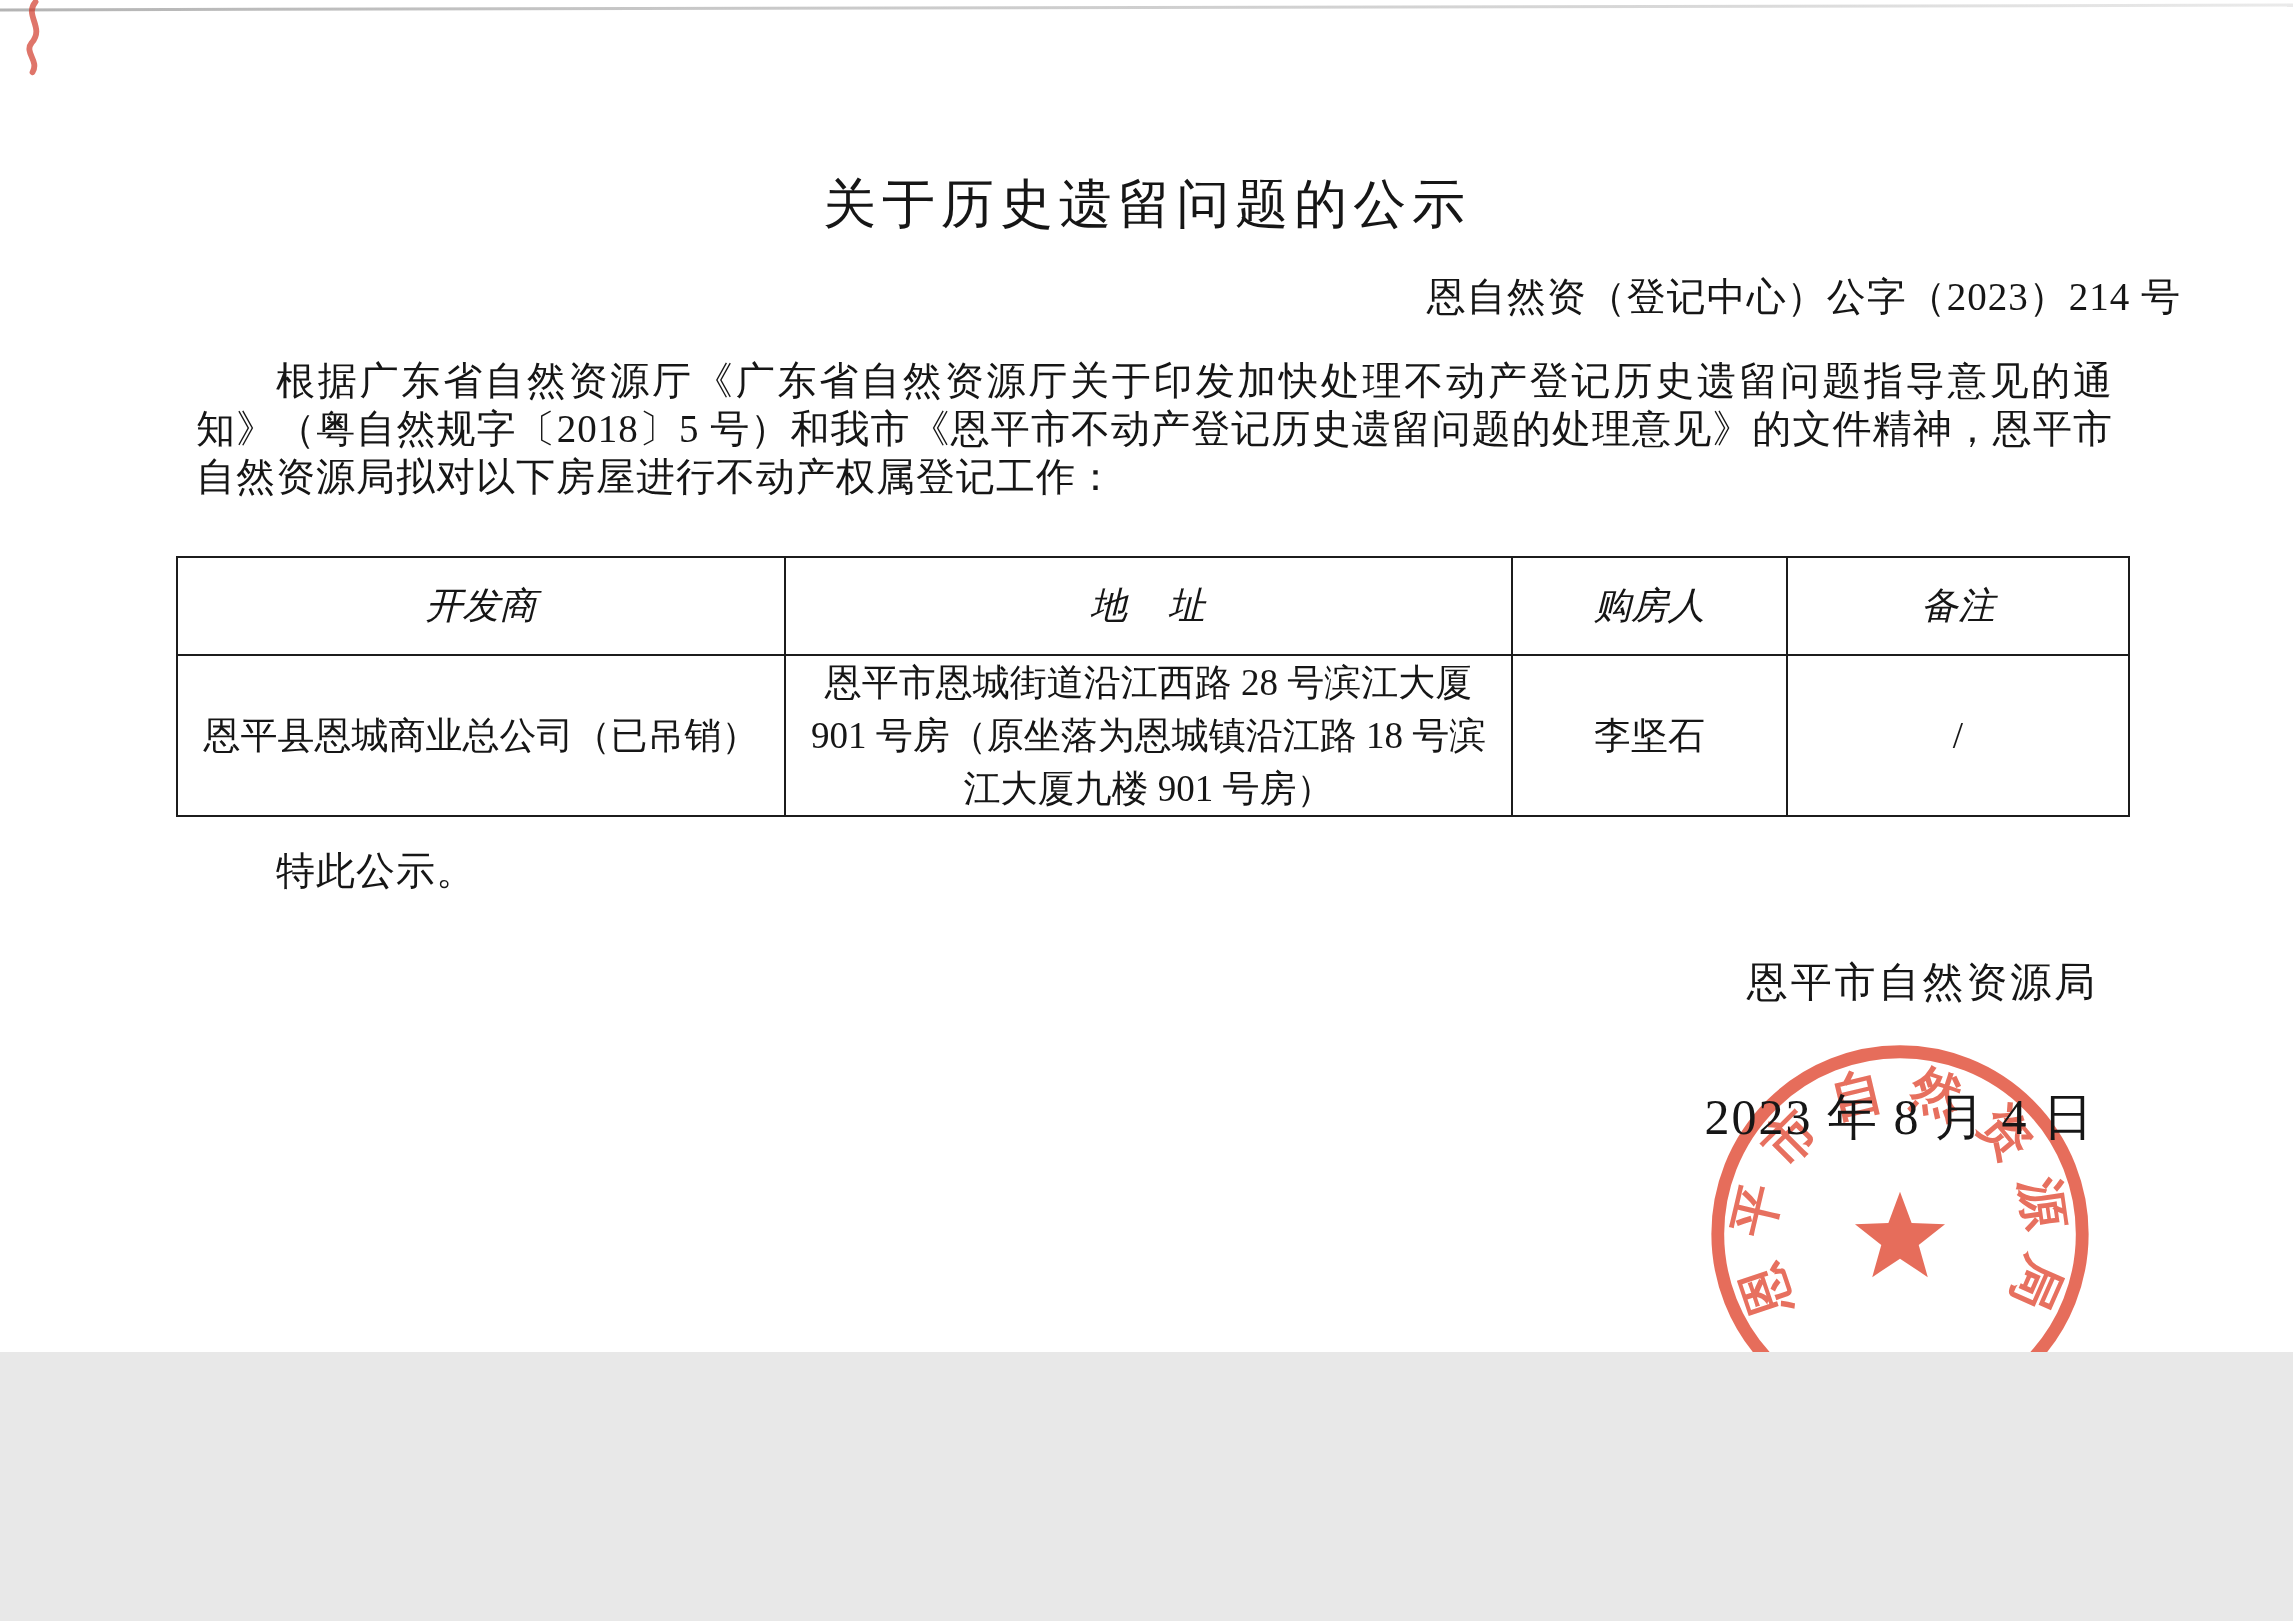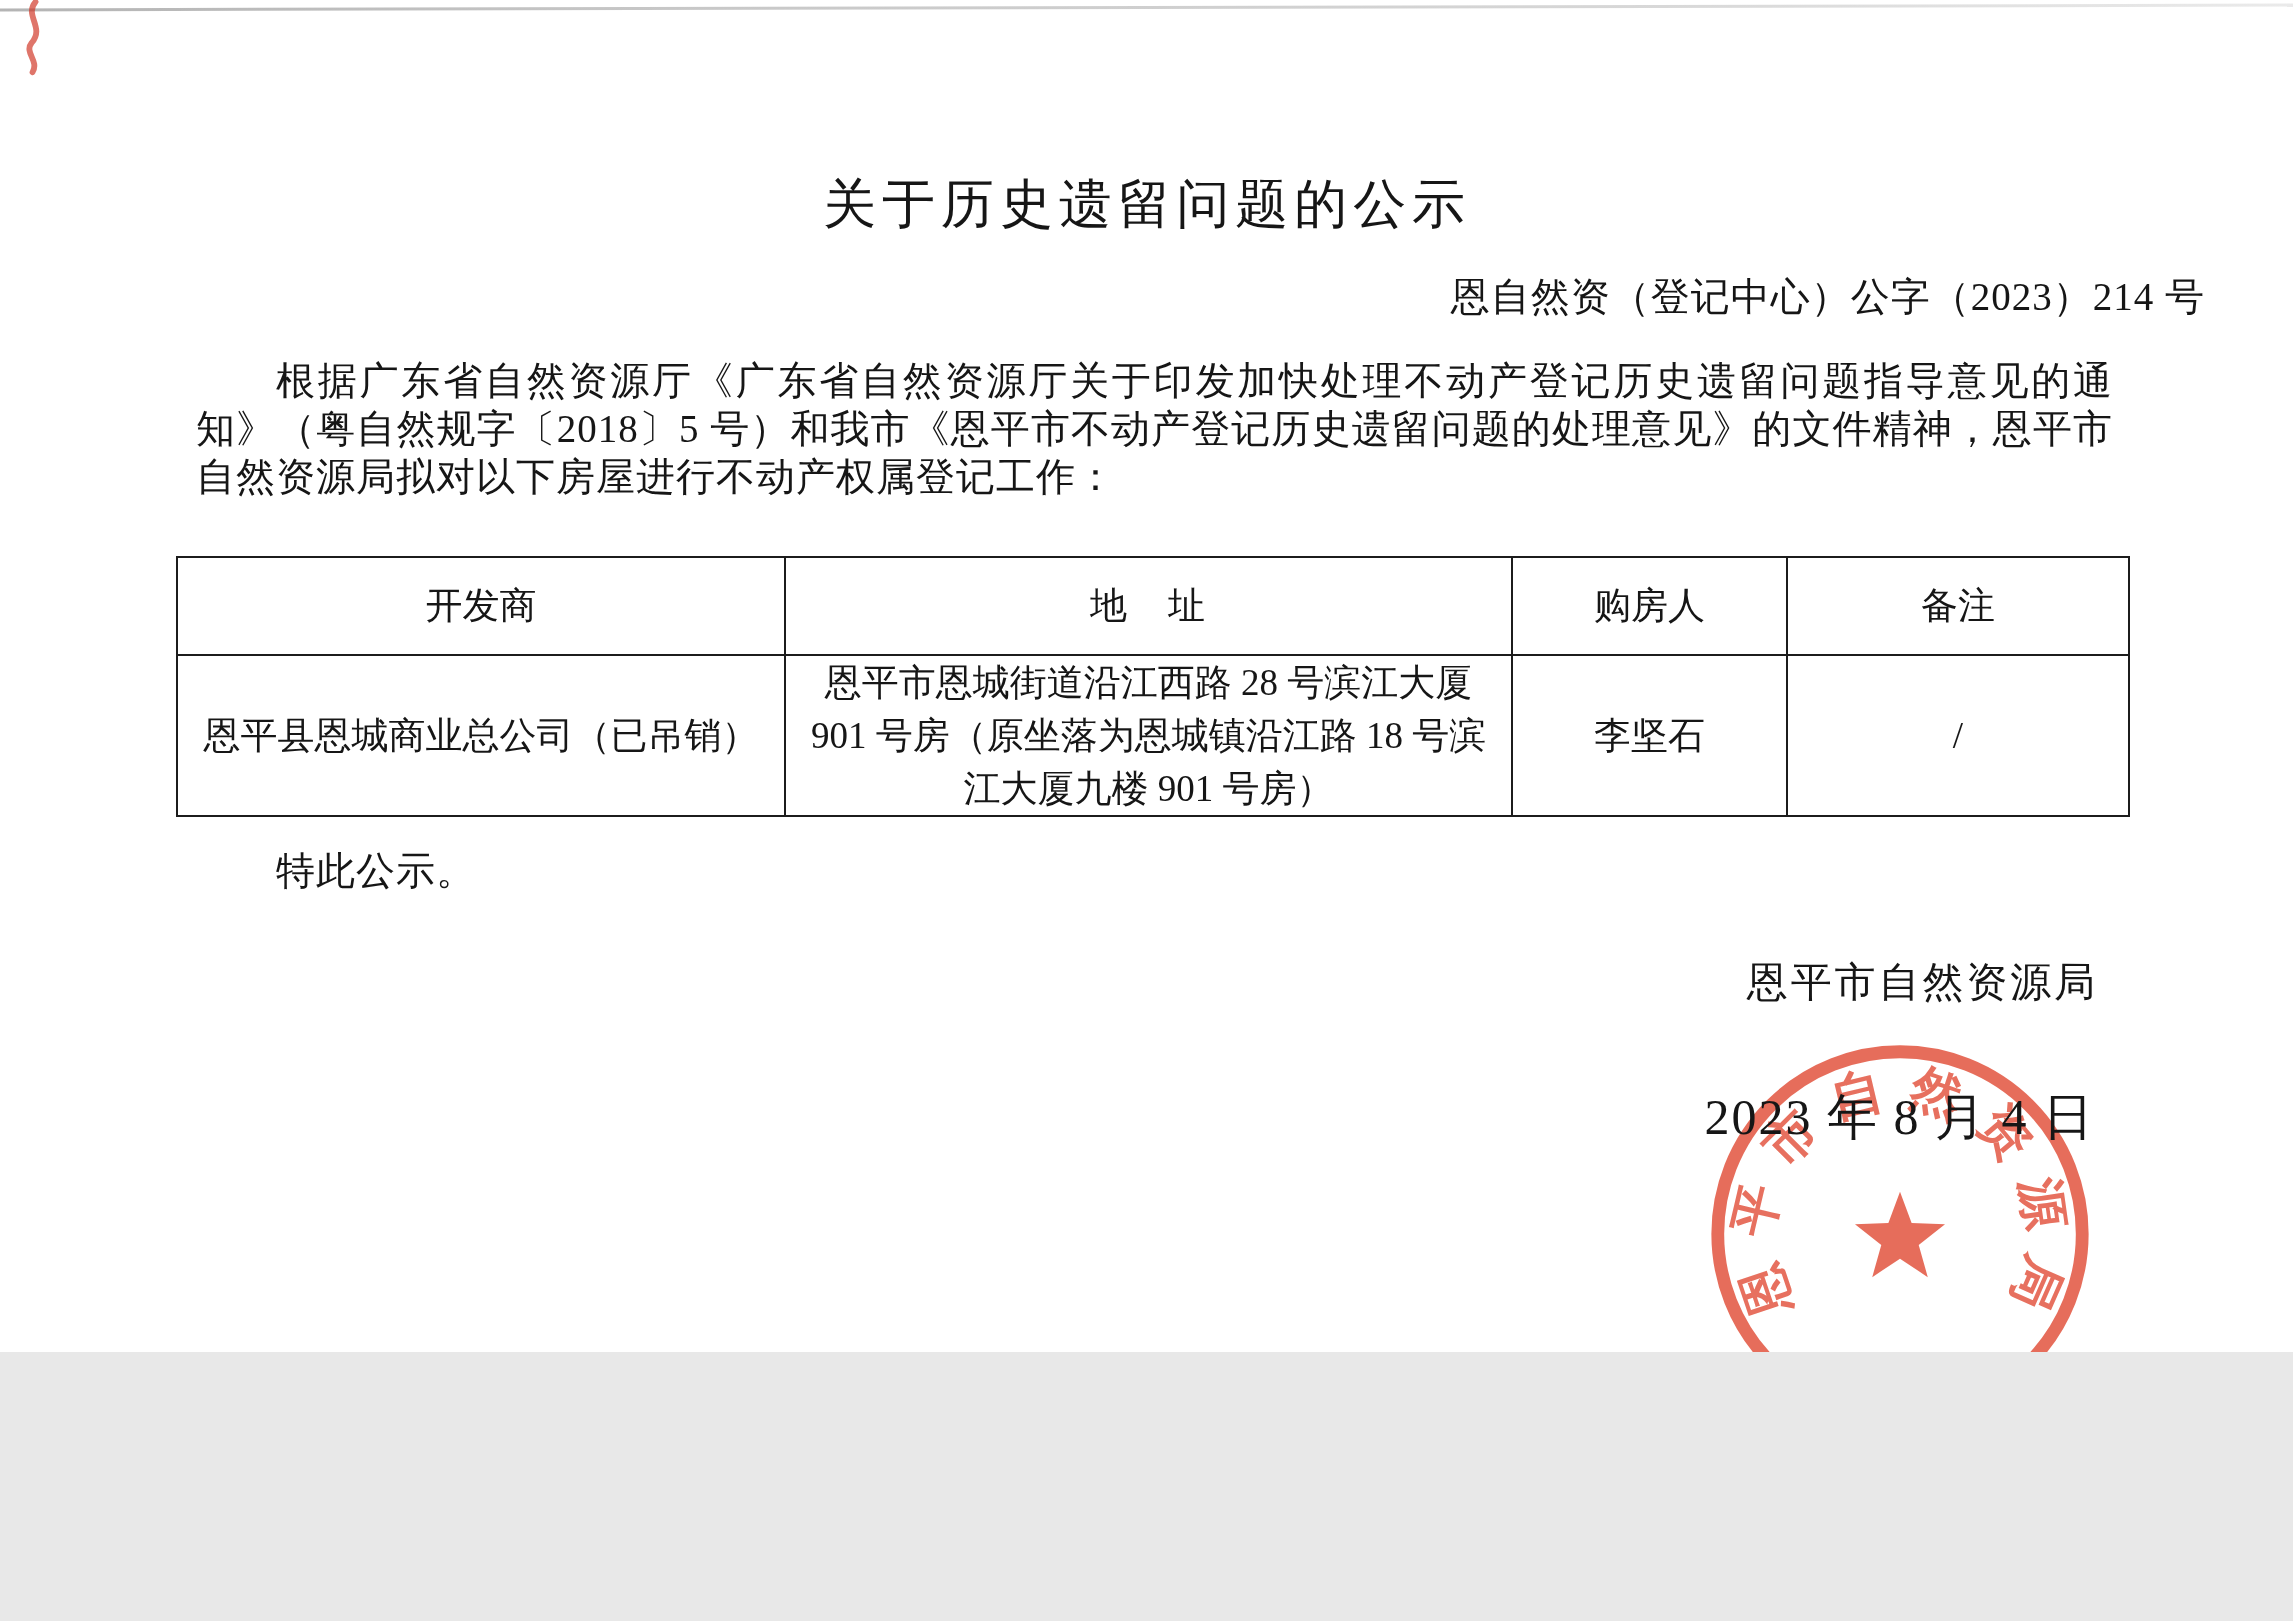--- a/index.html
+++ b/index.html
@@ -17,21 +17,21 @@
     transform:rotate(-0.12deg);opacity:.55;
   }
   .pen-mark{position:absolute;top:0;left:5.9px;opacity:.85;}
   .doc-title{
     margin:0;padding-top:169px;
     text-align:center;
     font-size:53px;font-weight:500;letter-spacing:5.9px;
   }
   .doc-number{
     margin-top:29px;
-    padding-right:89px;
+    padding-right:113px;
     text-align:right;
     font-size:39px;letter-spacing:1px;
   }
   .para{
     margin:31px 181px 0 196px;
     font-size:39px;line-height:48px;
     text-align:justify;text-justify:inter-ideograph;
     text-indent:80px;letter-spacing:1px;
   }
   .para.first{margin-top:33px;}
@@ -47,21 +47,21 @@
     border:2px solid #1c1c1c;
     text-align:center;vertical-align:middle;
     font-weight:normal;
     padding:0 9.8px;
   }
   table.notice{border:2.9px solid #1c1c1c;}
   col.c-dev{width:608px;}
   col.c-addr{width:727px;}
   col.c-buyer{width:275px;}
   col.c-note{width:342px;}
-  tr.head-row th{height:96px;}
+  tr.head-row th{height:96px;font-style:italic;}
   th.addr-h{vertical-align:top;padding-top:15.7px;letter-spacing:2px;border-radius:32px;}
   tr.data-row td{height:155px;}
   td.addr-cell{line-height:53px;padding:5.9px 15.7px;}
   .closing{
     margin:27.4px 181px 0 196px;
     font-size:39px;text-indent:80px;letter-spacing:1px;
   }
   .sig-block{position:relative;z-index:2;}
   .sig-agency{
     margin-top:57px;padding-right:196px;

